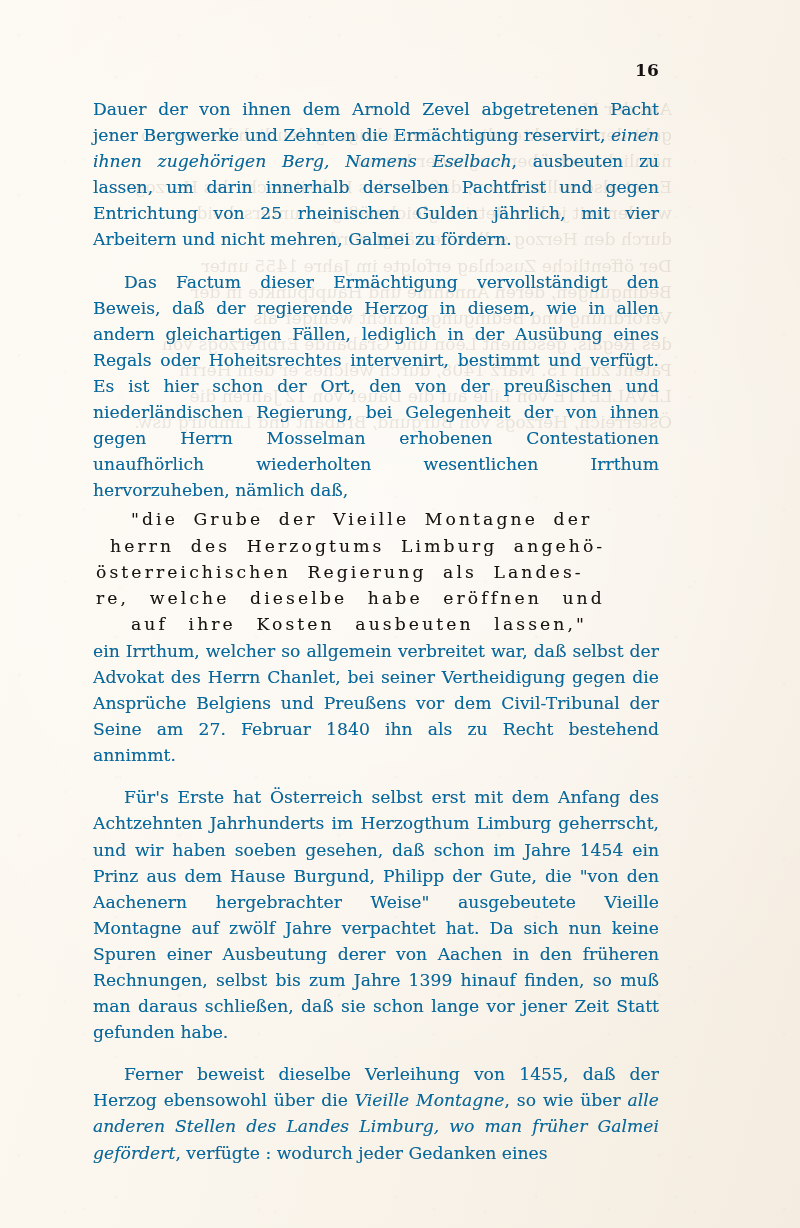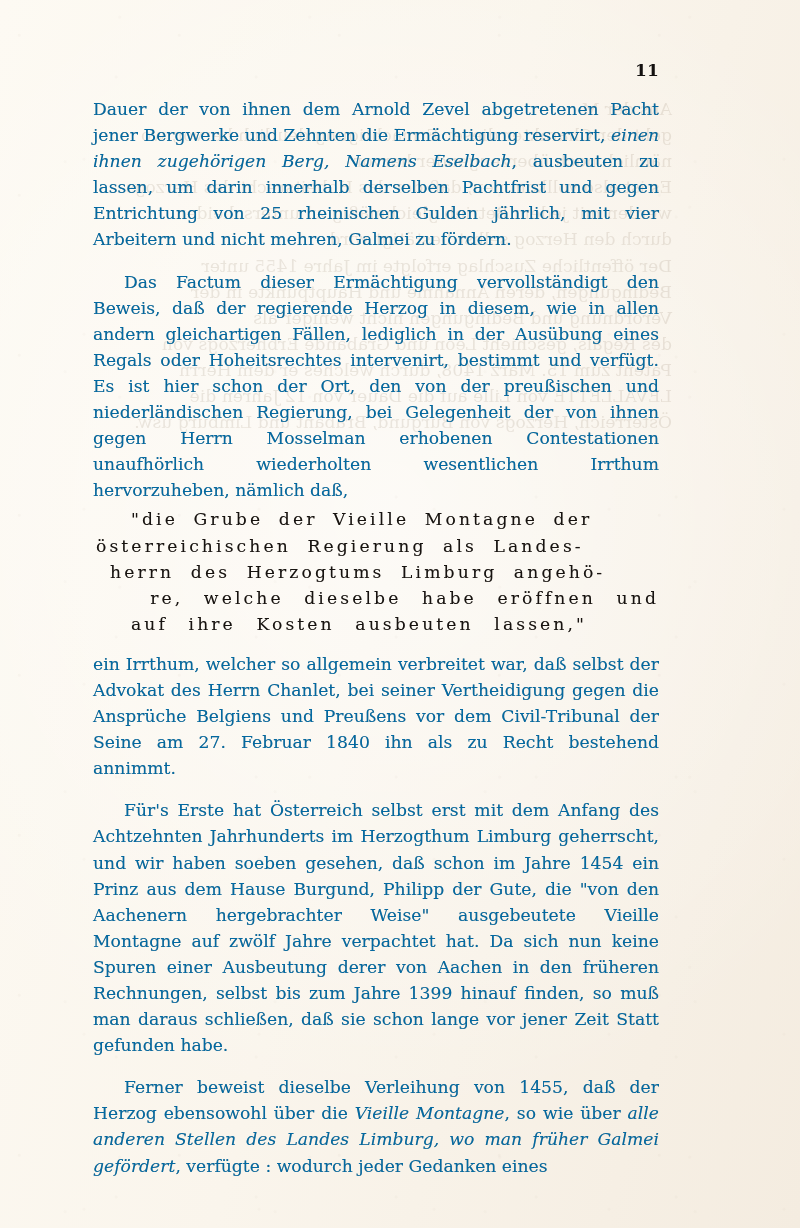--- a/index.html
+++ b/index.html
@@ -103,21 +103,21 @@
     text-shadow: 0 0 .45px rgba(30,22,16,.30);
   }
   .quote-block .qline {
     display: block;
     letter-spacing: 3.1px;
     white-space: pre;
   }
   .quote-block .qline.l1 { padding-left: 38px; word-spacing: 7px; }
   .quote-block .qline.l2 { padding-left: 3px;  word-spacing: 8px; }
   .quote-block .qline.l3 { padding-left: 17px; word-spacing: 8px; }
-  .quote-block .qline.l4 { padding-left: 3px;  word-spacing: 12px; text-align: right; }
+  .quote-block .qline.l4 { padding-left: 3px;  word-spacing: 12px; }
   .quote-block .qline.l5 { padding-left: 38px; word-spacing: 12px; }
 </style>
 </head>
 <body>
 
 <div class="page">
 
   <div class="paper-tint"></div>
   <div class="paper-grain"></div>
 
@@ -130,34 +130,34 @@
 Der öffentliche Zuschlag erfolgte im Jahre 1455 unter
 Bedingungen, deren Annahme und Hauptpunkte in der
 Verordnung und Bedingungen nicht weniger als
 des Regals, geschieht Leon und Grabande Erbherzogs von
 Patent zum 15. März 1408, durch welches er dem Herrn
 LEVALLETTE von Lille auf die Dauer von 12 Jahren die
 Österreich, Herzogs von Burgund, Brabant und Limburg usw.</div>
 
   <div class="content">
 
-    <div class="folio">11</div>
+    <div class="folio">16</div>
 
     <p class="para flush" id="p1"><span>Dauer der von ihnen dem Arnold Zevel abgetretenen Pacht jener Bergwerke und Zehnten die Ermächtigung reservirt, </span><span class="it">einen ihnen zugehörigen Berg, Namens Eselbach</span><span>, ausbeuten zu lassen, um darin innerhalb derselben Pachtfrist und gegen Entrichtung von 25 rheinischen Gulden jährlich, mit vier Arbeitern und nicht mehren, Galmei zu fördern.</span></p>
 
     <p class="para indent" id="p2"><span>Das Factum dieser Ermächtigung vervollständigt den Beweis, daß der regierende Herzog in diesem, wie in allen andern gleichartigen Fällen, lediglich in der Ausübung eines Regals oder Hoheitsrechtes intervenirt, bestimmt und verfügt. Es ist hier schon der Ort, den von der preußischen und niederländischen Regierung, bei Gelegenheit der von ihnen gegen Herrn Mosselman erhobenen Contestationen unaufhörlich wiederholten wesentlichen Irrthum hervorzuheben, nämlich daß,</span></p>
 
     <div class="quote-block">
       <span class="qline l1">"die Grube der Vieille Montagne der</span>
+      <span class="qline l3">herrn des Herzogtums Limburg angehö-</span>
       <span class="qline l2">österreichischen Regierung als Landes-</span>
-      <span class="qline l3">herrn des Herzogtums Limburg angehö-</span>
       <span class="qline l4">re, welche dieselbe habe eröffnen und</span>
       <span class="qline l5">auf ihre Kosten ausbeuten lassen,"</span>
     </div>
 
-    <p class="para flush" id="p3" style="margin-top:14px"><span>ein Irrthum, welcher so allgemein verbreitet war, daß selbst der Advokat des Herrn Chanlet, bei seiner Vertheidigung gegen die Ansprüche Belgiens und Preußens vor dem Civil-Tribunal der Seine am 27. Februar 1840 ihn als zu Recht bestehend annimmt.</span></p>
+    <p class="para flush" id="p3" style="margin-top:1px"><span>ein Irrthum, welcher so allgemein verbreitet war, daß selbst der Advokat des Herrn Chanlet, bei seiner Vertheidigung gegen die Ansprüche Belgiens und Preußens vor dem Civil-Tribunal der Seine am 27. Februar 1840 ihn als zu Recht bestehend annimmt.</span></p>
 
     <p class="para indent" id="p4"><span>Für's Erste hat Österreich selbst erst mit dem Anfang des Achtzehnten Jahrhunderts im Herzogthum Limburg geherrscht, und wir haben soeben gesehen, daß schon im Jahre 1454 ein Prinz aus dem Hause Burgund, Philipp der Gute, die "von den Aachenern hergebrachter Weise" ausgebeutete Vieille Montagne auf zwölf Jahre verpachtet hat. Da sich nun keine Spuren einer Ausbeutung derer von Aachen in den früheren Rechnungen, selbst bis zum Jahre 1399 hinauf finden, so muß man daraus schließen, daß sie schon lange vor jener Zeit Statt gefunden habe.</span></p>
 
     <p class="para indent" id="p5"><span>Ferner beweist dieselbe Verleihung von 1455, daß der Herzog ebensowohl über die </span><span class="it">Vieille Montagne</span><span>, so wie über </span><span class="it">alle anderen Stellen des Landes Limburg, wo man früher Galmei gefördert</span><span>, verfügte : wodurch jeder Gedanken eines</span></p>
 
   </div>
 </div>
 
 </body></html>

